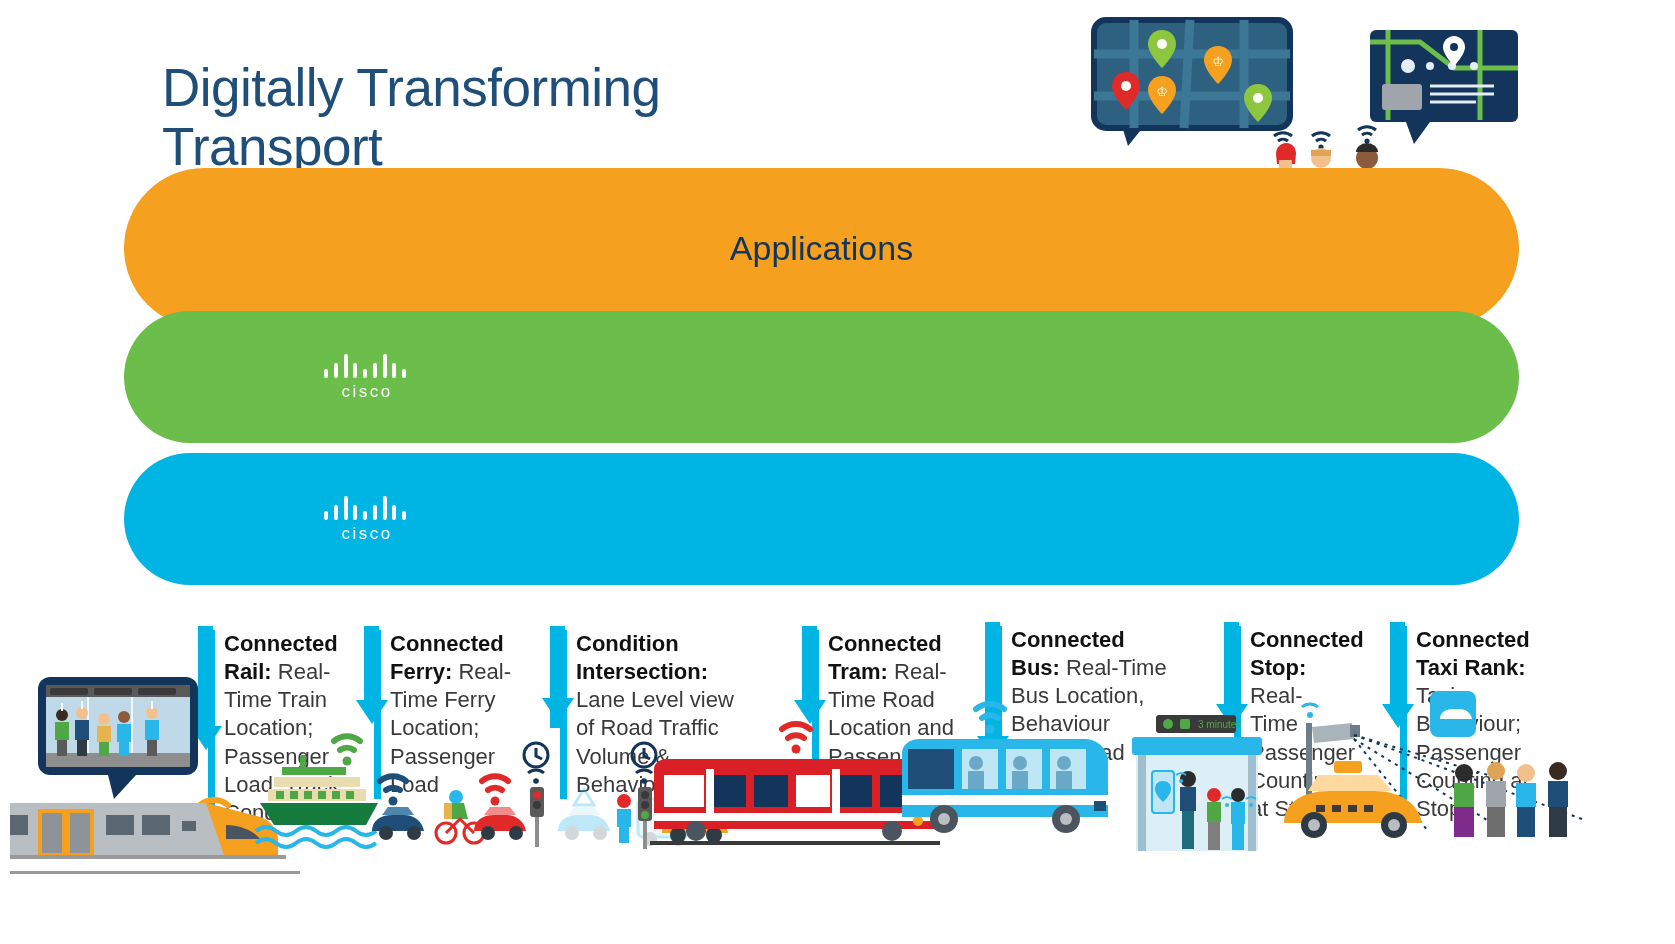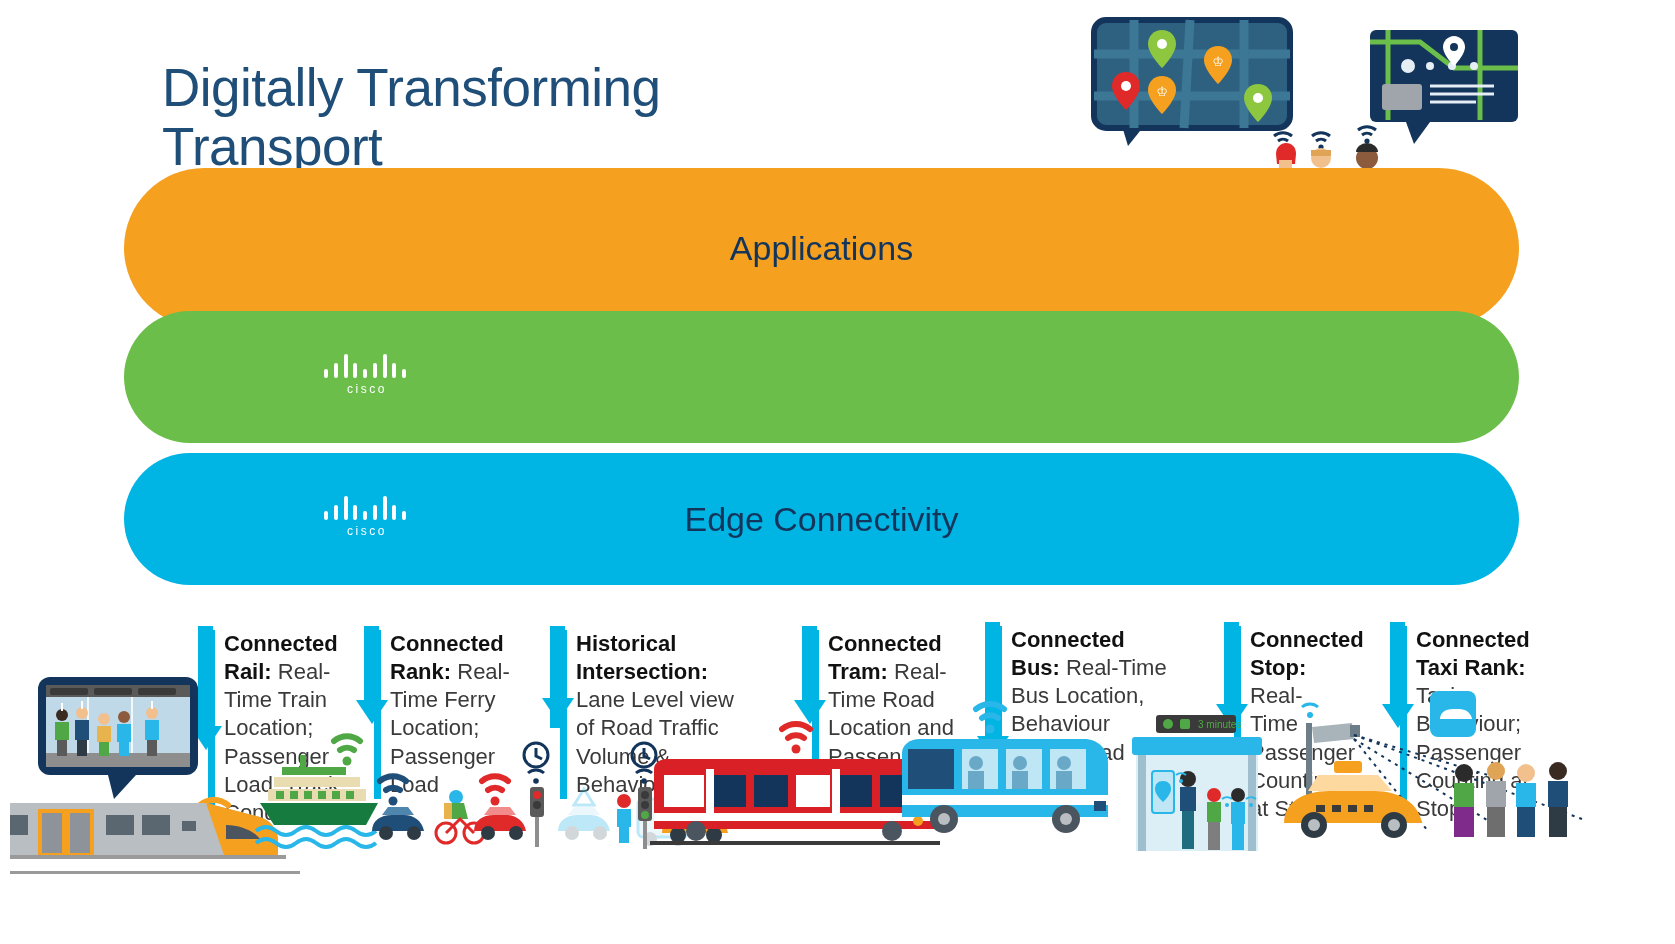--- a/index.html
+++ b/index.html
@@ -30,21 +30,21 @@
   .cisco-bridge i{display:block;width:4px;background:#ffffff;border-radius:2px;}
   .cisco-bridge i:nth-child(1){height:9px}
   .cisco-bridge i:nth-child(2){height:15px}
   .cisco-bridge i:nth-child(3){height:24px}
   .cisco-bridge i:nth-child(4){height:15px}
   .cisco-bridge i:nth-child(5){height:9px}
   .cisco-bridge i:nth-child(6){height:15px}
   .cisco-bridge i:nth-child(7){height:24px}
   .cisco-bridge i:nth-child(8){height:15px}
   .cisco-bridge i:nth-child(9){height:9px}
-  .cisco-word{margin-top:4px;color:#ffffff;font-size:12px;letter-spacing:2.5px;
+  .cisco-word{margin-top:4px;color:#ffffff;font-size:17px;letter-spacing:2.5px;
               text-align:center;font-weight:300;}
 
   
   .callout{position:absolute;box-sizing:border-box;
            border-left:7px solid #00B4E4;padding-left:9px;
            font-size:22px;line-height:1.28;color:#3A3A3A;}
   .callout b{color:#111;font-weight:bold;}
 
   
   .arrow{position:absolute;width:15px;background:#00B4E4;}
@@ -203,33 +203,32 @@
         <i></i>
         <i></i>
         <i></i>
         <i></i>
         <i></i>
         <i></i>
         <i></i>
     </div>
     <div class="cisco-word">cisco</div>
   </div>
-  <span class="bar-label">Edge Connectivity</span>
 </div>
 
 <div class="callout" style="left:208px;top:630px;width:150px;">
   <b>Connected Rail:</b><span> Real-Time Train Location; Passenger Load; Track Condition</span>
 </div>
 
 <div class="callout" style="left:374px;top:630px;width:150px;">
-  <b>Connected Rank:</b><span> Real-Time Ferry Location; Passenger Load</span>
+  <b>Connected Ferry:</b><span> Real-Time Ferry Location; Passenger Load</span>
 </div>
 
 <div class="callout" style="left:560px;top:630px;width:175px;">
-  <b>Historical Intersection:</b><span> Lane Level view of Road Traffic Volume &amp; Behaviour</span>
+  <b>Condition Intersection:</b><span> Lane Level view of Road Traffic Volume &amp; Behaviour</span>
 </div>
 
 <div class="callout" style="left:812px;top:630px;width:155px;">
   <b>Connected Tram:</b><span> Real-Time Road Location and Passenger Load</span>
 </div>
 
 <div class="callout" style="left:995px;top:626px;width:175px;">
   <b>Connected Bus:</b><span> Real-Time Bus Location, Behaviour Load, Road Condition</span>
 </div>
 

